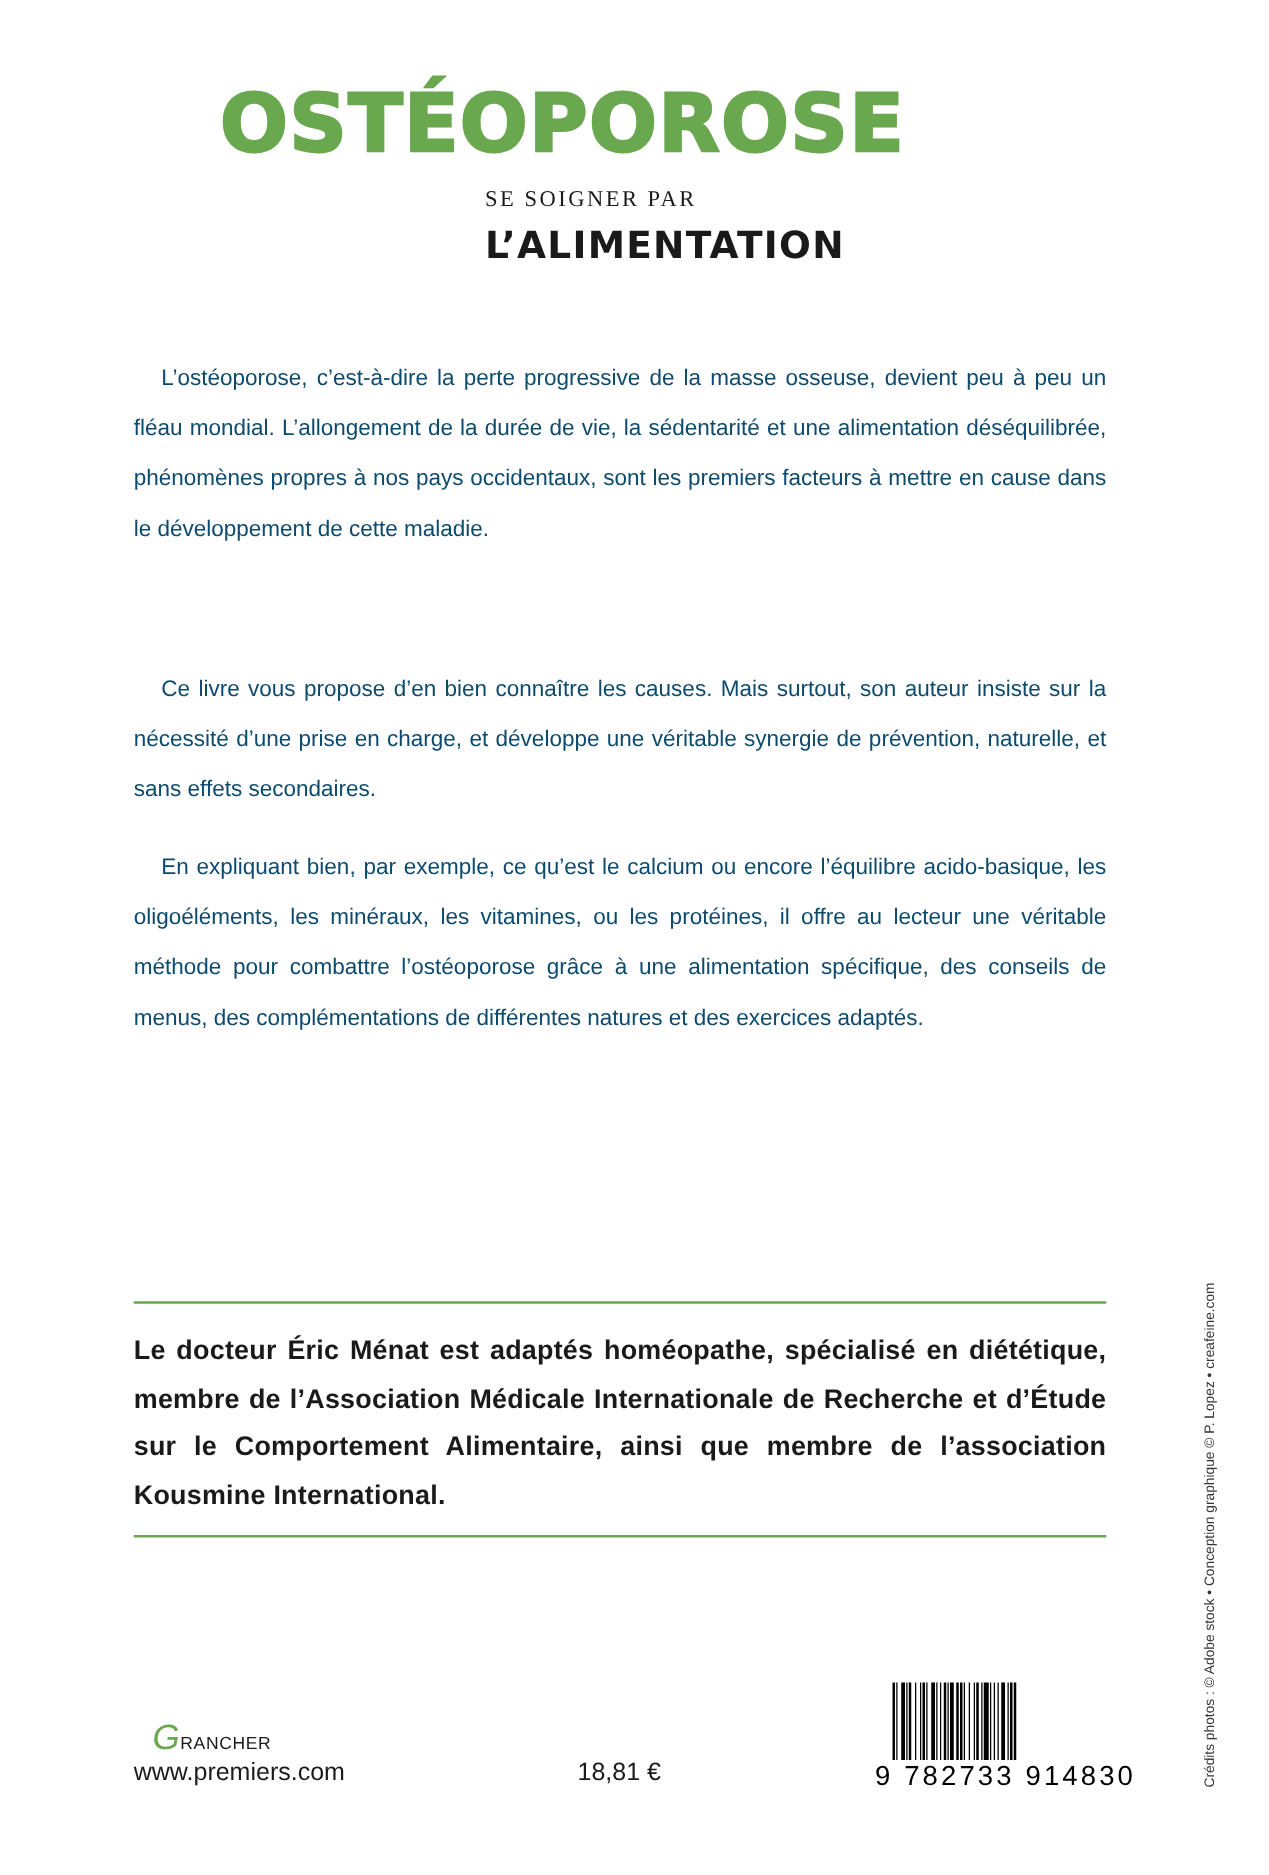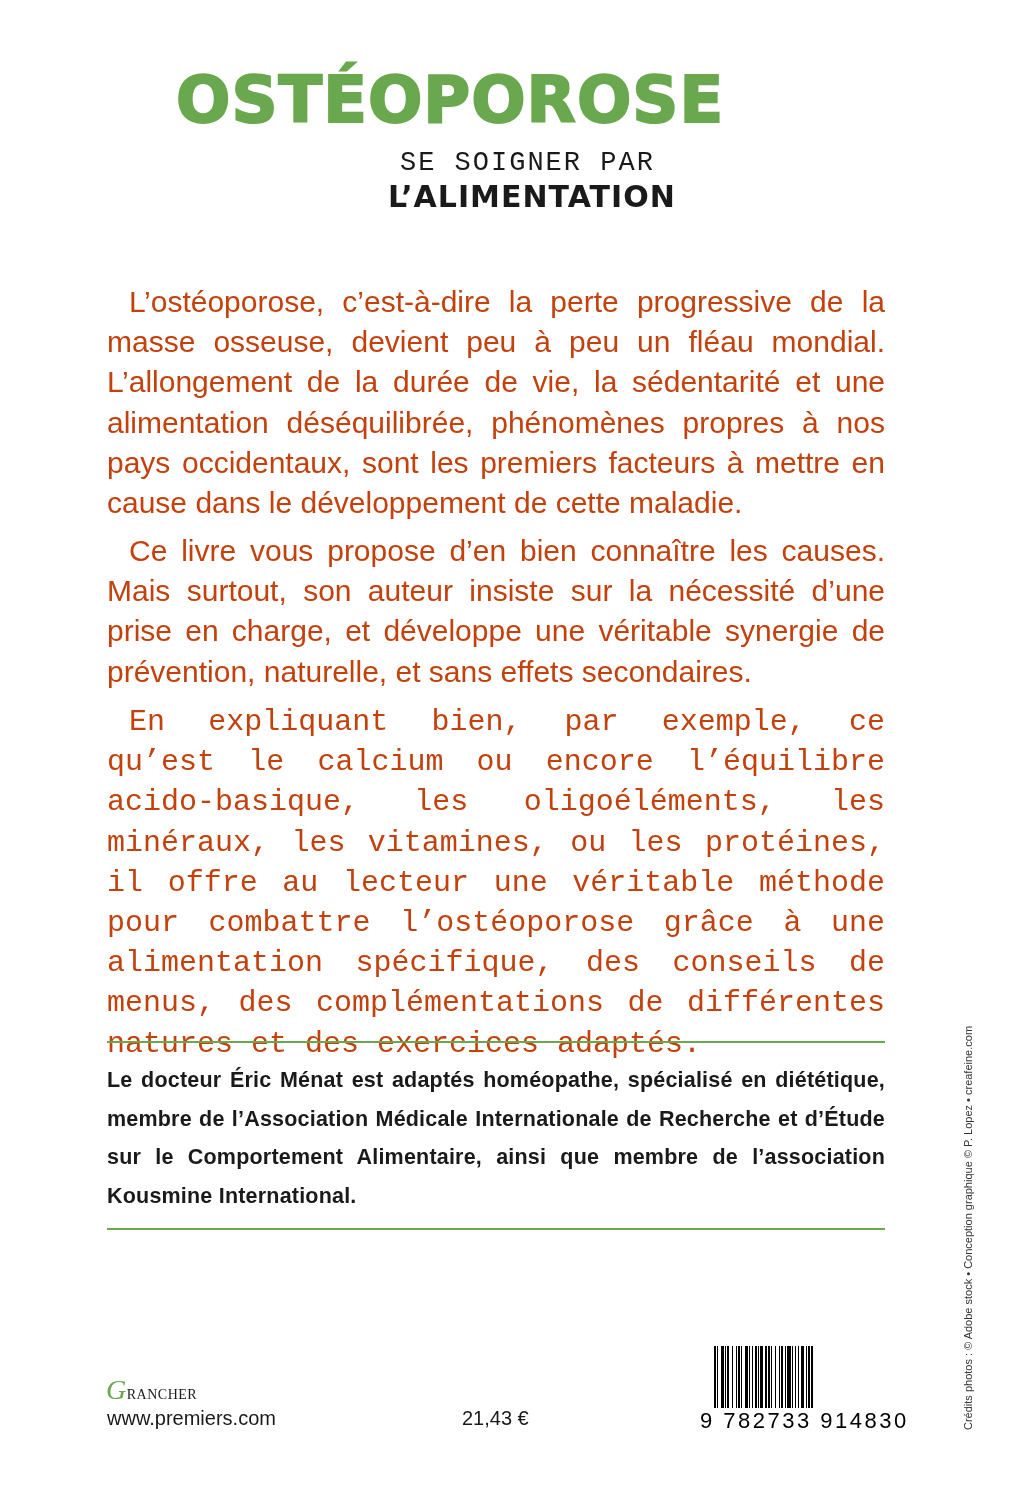--- a/index.html
+++ b/index.html
@@ -1,28 +1,28 @@
 <!DOCTYPE html>
 <html><head>
   <meta charset="utf-8">
   <style>
     html, body { margin: 0; padding: 0; background: #ffffff; }
     body { width: 1015px; height: 1500px; position: relative; overflow: hidden; color: #1a1a1a; }
     .title { position: absolute; left: 176px; top: 68px; font-family: "DejaVu Sans", sans-serif; font-weight: 900; font-size: 64px; color: #6aa84f; letter-spacing: 1px; line-height: 1; -webkit-text-stroke: 2px #6aa84f; }
-    .subtitle1 { position: absolute; left: 388px; top: 150px; font-family: Liberation Mono, monospace; font-size: 27px; letter-spacing: 2px; color: #1a1a1a; line-height: 1; margin-left: 12px; }
+    .subtitle1 { position: absolute; left: 388px; top: 150px; font-family: Liberation Serif, serif; font-size: 18px; letter-spacing: 2px; color: #1a1a1a; line-height: 1; }
     .subtitle2 { position: absolute; left: 388px; top: 182px; font-family: "DejaVu Sans", sans-serif; font-weight: bold; font-size: 30px; letter-spacing: 1px; color: #1a1a1a; line-height: 1; }
-    .body { position: absolute; left: 107px; width: 778px; font-family: "Liberation Sans", sans-serif; font-size: 30px; line-height: 40.2px; text-align: justify; color: #c2410c; margin: 0; text-indent: 22px; }
+    .body { position: absolute; left: 107px; width: 778px; font-family: "Liberation Sans", sans-serif; font-size: 18px; line-height: 40.2px; text-align: justify; color: #0c4a6e; margin: 0; text-indent: 22px; }
     .p1 { top: 282px; }
     .p2 { top: 531px; }
-    .p3 { top: 702px; font-family: Liberation Mono, monospace; }
+    .p3 { top: 673px; }
     .rule { position: absolute; left: 107px; width: 778px; height: 2px; background: #6aa84f; }
     .rule1 { top: 1041px; }
     .rule2 { top: 1228px; }
     .bio { position: absolute; left: 107px; top: 1061px; width: 778px; font-family: "Liberation Sans", sans-serif; font-weight: bold; font-size: 21.5px; line-height: 38.5px; text-align: justify; color: #1a1a1a; margin: 0; letter-spacing: 0.2px; }
-    .logo { position: absolute; left: 106px; top: 1374px; font-family: Liberation Serif, serif; font-size: 14px; color: #1a1a1a; letter-spacing: 0.5px; }
+    .logo { position: absolute; left: 122px; top: 1374px; font-family: Liberation Sans, sans-serif; font-size: 14px; color: #1a1a1a; letter-spacing: 0.5px; }
     .logo .g { color: #6aa84f; font-size: 28px; font-style: italic; }
     .site { position: absolute; left: 107px; top: 1407px; font-family: "Liberation Sans", sans-serif; font-size: 20px; color: #1a1a1a; }
     .price { position: absolute; left: 462px; top: 1407px; font-family: "Liberation Sans", sans-serif; font-size: 20px; color: #1a1a1a; }
     .barcode { position: absolute; left: 700px; top: 1340px; width: 190px; height: 90px; }
     .barcode .bars { position: absolute; left: 14px; top: 6px; width: 168px; height: 62px; display: flex; align-items: stretch; }
     .barcode .bars span { display: block; background: #000; height: 100%; }
     .barcode .digits { position: absolute; left: 0; top: 68px; font-family: "Liberation Sans", sans-serif; font-size: 22px; letter-spacing: 2.5px; color: #000; white-space: nowrap; }
     .credits { position: absolute; left: 962px; top: 1430px; transform-origin: 0 0; transform: rotate(-90deg); font-family: "Liberation Sans", sans-serif; font-size: 11px; color: #333; white-space: nowrap; }
   </style>
 </head>
@@ -37,21 +37,21 @@
 <p class="body p3">En expliquant bien, par exemple, ce qu’est le calcium ou encore l’équilibre acido-basique, les oligoéléments, les minéraux, les vitamines, ou les protéines, il offre au lecteur une véritable méthode pour combattre l’ostéoporose grâce à une alimentation spécifique, des conseils de menus, des complémentations de différentes natures et des exercices adaptés.</p>
 
 <div class="rule rule1"></div>
 <p class="bio">Le docteur Éric Ménat est adaptés homéopathe, spécialisé en diététique, membre de l’Association Médicale Internationale de Recherche et d’Étude sur le Comportement Alimentaire, ainsi que membre de l’association Kousmine International.</p>
 <div class="rule rule2"></div>
 
 <div class="logo">
   <span class="g">G</span><span>RANCHER</span>
 </div>
 <div class="site">www.premiers.com</div>
-<div class="price">21,43 €</div>
+<div class="price">18,81 €</div>
 
 <div class="barcode">
   <div class="bars">
       <span style="width: 2.2px; background: rgb(0, 0, 0);"></span>
       <span style="width: 1.1px; background: transparent;"></span>
       <span style="width: 1.1px; background: rgb(0, 0, 0);"></span>
       <span style="width: 2.2px; background: transparent;"></span>
       <span style="width: 3.3px; background: rgb(0, 0, 0);"></span>
       <span style="width: 1.1px; background: transparent;"></span>
       <span style="width: 1.1px; background: rgb(0, 0, 0);"></span>

